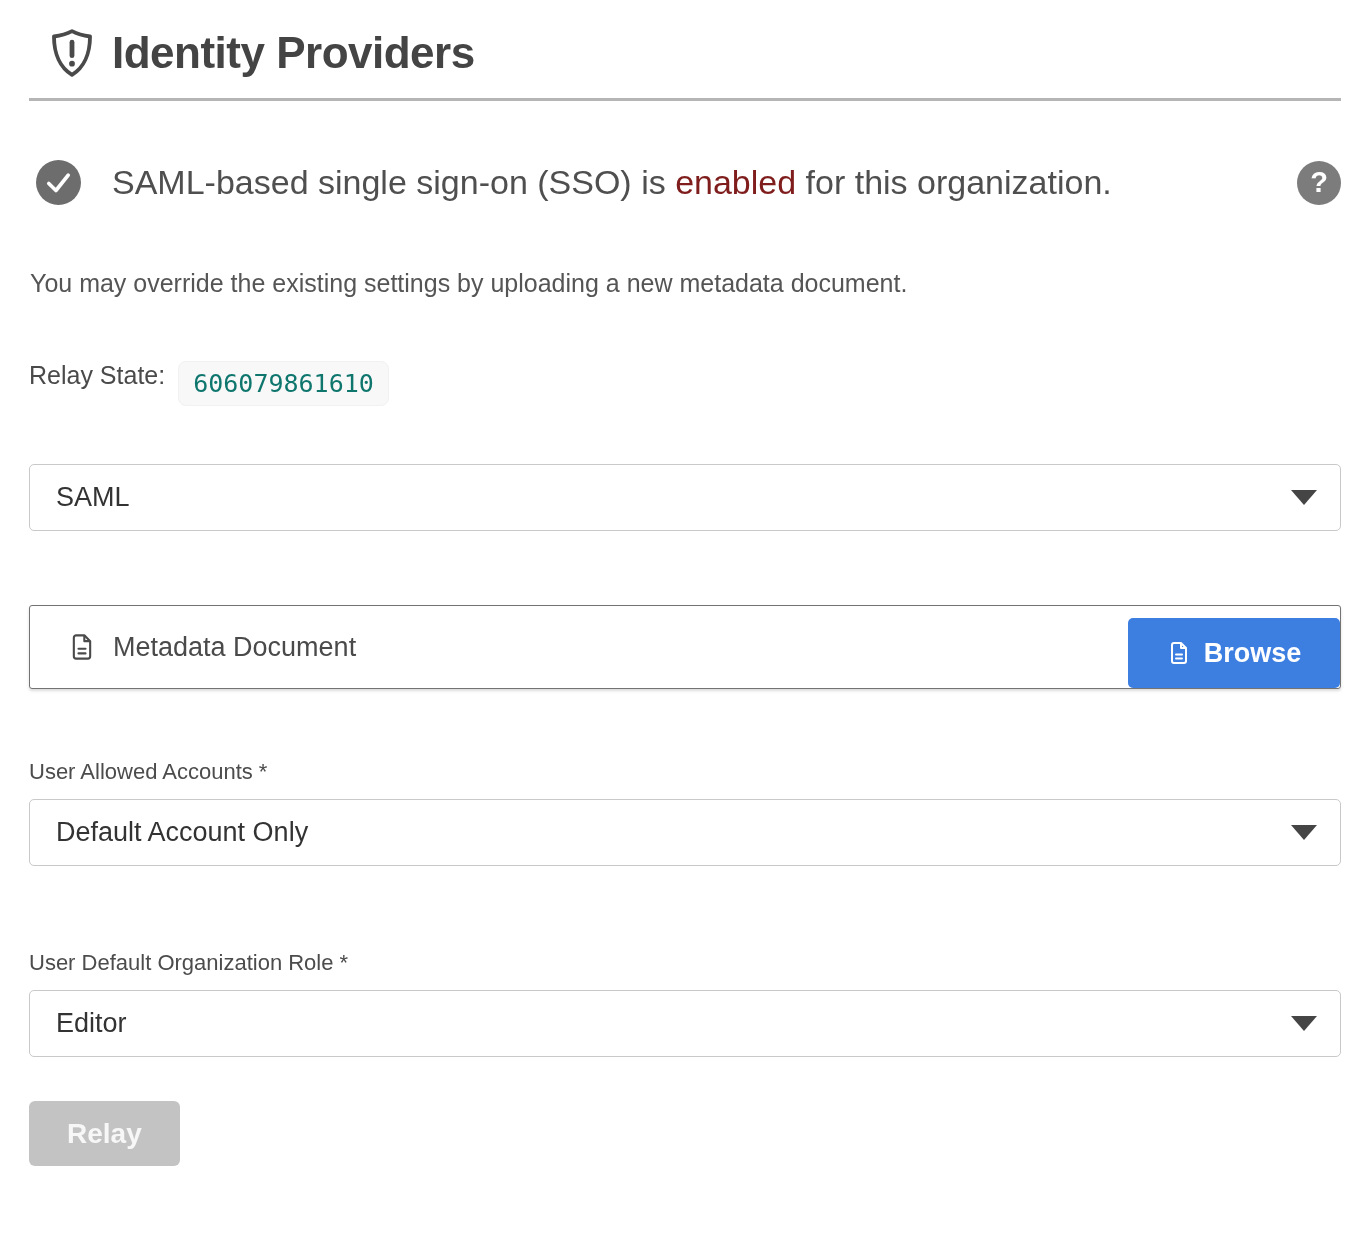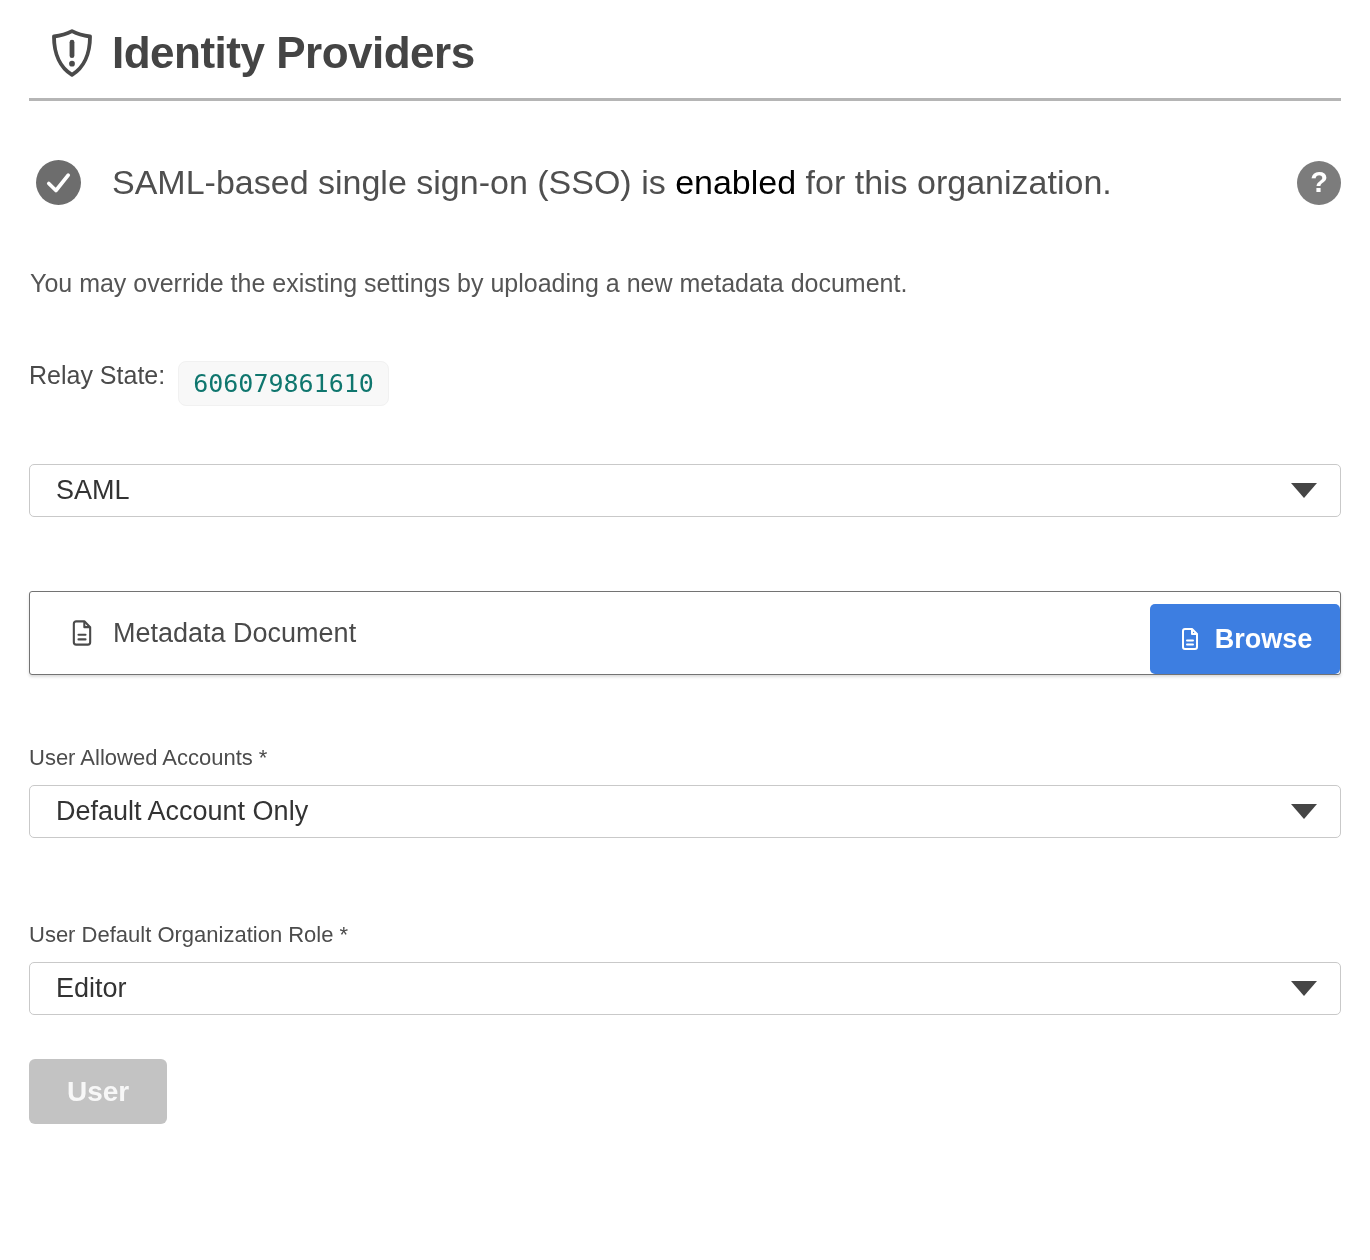--- a/index.html
+++ b/index.html
@@ -15,21 +15,21 @@
   
   .header { display: flex; align-items: center; gap: 17px; padding: 24px 0 0 20px; }
   .shield-icon { width: 46px; height: 58px; flex: 0 0 auto; color:#4a4a4a; }
   .page-title { font-size: 44px; font-weight: 700; color: #444; margin: 0; letter-spacing: -0.5px; }
   .divider { height: 3px; background: #b5b5b5; margin: 16px 0 0 0; border: none; }
 
   
   .status-row { display: flex; align-items: center; margin-top: 59px; }
   .check-circle { width: 45px; height: 45px; flex: 0 0 auto; margin-left: 7px; }
   .status-text { font-size: 34px; color: #4f4f4f; margin: 0 0 0 31px; }
-  .status-enabled { color: #000000; }
+  .status-enabled { color: #7f1d1d; }
   .help-circle {
     margin-left: auto; margin-right: 0;
     width: 44px; height: 44px; border-radius: 50%;
     background: #7c7c7c; color: #fff;
     font-size: 29px; font-weight: 700;
     display: flex; align-items: center; justify-content: center;
     cursor: pointer; flex: 0 0 auto;
   }
 
   
@@ -45,21 +45,21 @@
     border-radius: 8px; padding: 7px 14px; margin-left: 13px;
   }
 
   
   .form-group { margin-top: 58px; }
   .form-group.mt-lg { margin-top: 84px; }
   .form-group.mt-md { margin-top: 70px; }
   .field-label { font-size: 22px; color: #4c4c4c; display: block; }
   .req { margin-left: 6px; }
   .select {
-    margin-top: 14px; height: 53px; width: 100%;
+    margin-top: 14px; height: 67px; width: 100%;
     background: #fff; border: 1px solid #c9c9c9; border-radius: 5px;
     display: flex; align-items: center; justify-content: space-between;
     padding: 0 23px 0 26px; cursor: pointer;
   }
   .select-value { font-size: 27px; color: #333; }
   .caret {
     width: 0; height: 0;
     border-left: 13px solid transparent;
     border-right: 13px solid transparent;
     border-top: 15px solid #454545;
@@ -70,21 +70,21 @@
     margin-top: 74px; height: 84px; width: 100%;
     background: #fff; border: 1px solid #737373; border-radius: 3px;
     box-shadow: 0 2px 3px rgba(0,0,0,0.14);
     display: flex; align-items: center;
     padding-left: 38px; cursor: pointer; position: relative;
   }
   .doc-icon { width: 28px; height: 34px; color: #4a4a4a; flex: 0 0 auto; }
   .file-label { font-size: 27px; color: #4a4a4a; margin-left: 17px; }
   .browse-btn {
     position: absolute; right: 0; top: 12px; bottom: 0;
-    width: 190px; border: none; border-radius: 5px;
+    width: 212px; border: none; border-radius: 5px;
     background: #3d7ee1; color: #fff;
     font-family: inherit; font-size: 27px; font-weight: 700;
     display: flex; align-items: center; justify-content: center; gap: 13px;
     cursor: pointer;
   }
   .browse-btn .doc-icon { width: 24px; height: 30px; color: #fff; }
 
   
   .save-btn {
     margin-top: 44px; height: 65px; padding: 0 38px;
@@ -169,15 +169,15 @@
   </div>
 
   <div class="form-group mt-lg">
     <label class="field-label"><span>User Default Organization Role</span><span class="req">*</span></label>
     <div class="select">
       <span class="select-value">Editor</span>
       <span class="caret"></span>
     </div>
   </div>
 
-  <button class="save-btn" disabled="">User</button>
+  <button class="save-btn" disabled="">Relay</button>
 
 </div>
 
 </body></html>

